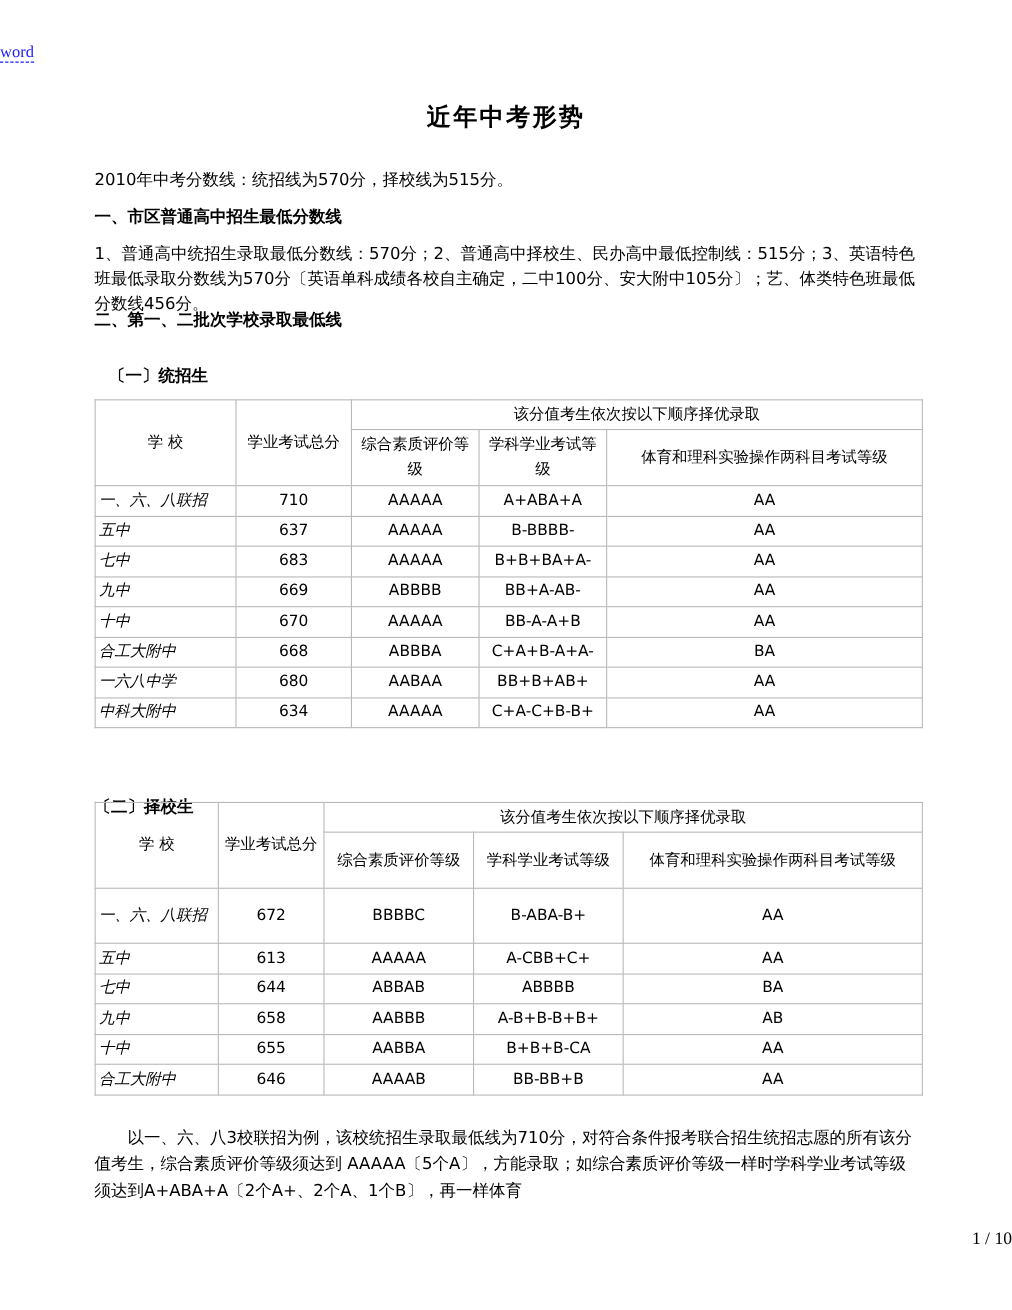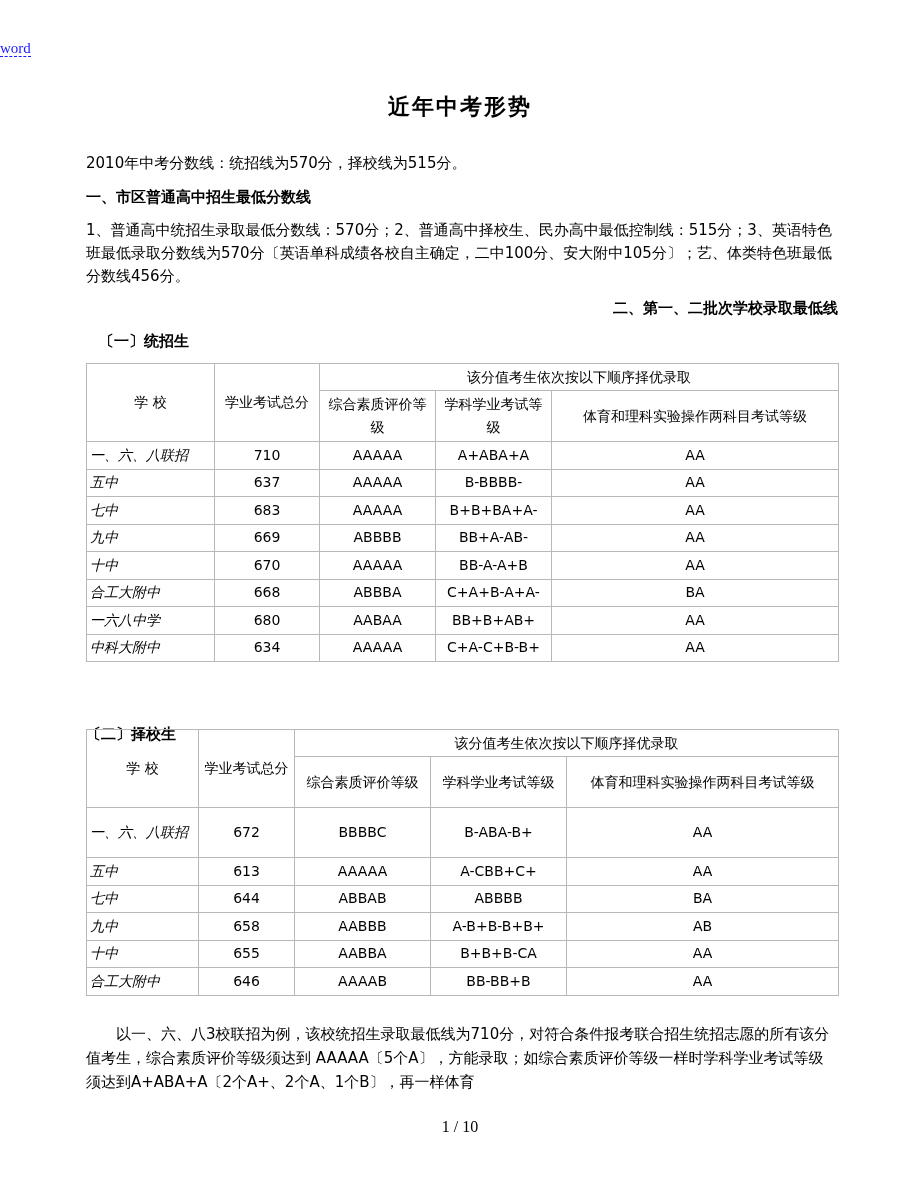--- a/index.html
+++ b/index.html
@@ -5,35 +5,35 @@
   html, body { margin:0; padding:0; background:#fff; }
   body { width:920px; height:1191px; position:relative; font-family:"DejaVu Sans", sans-serif; color:#000; overflow:hidden; }
   .header-link { position:absolute; top:40px; left:0; width:920px; text-align:left; font-family:"Liberation Serif", serif; font-size:15px; }
   .header-link a { color:#1a1aff; text-decoration:none; border-bottom:1px dashed #1a1aff; }
   .title { position:absolute; top:92px; left:0; width:920px; text-align:center; font-size:22px; font-weight:bold; letter-spacing:2px; }
   .p { position:absolute; left:86px; width:752px; font-size:15px; line-height:23px; }
   .h { font-weight:bold; }
   table { position:absolute; left:86px; border-collapse:collapse; font-size:14px; }
   td { border:1px solid #b8b8b8; text-align:center; padding:0 3px; line-height:23px; }
   td.school { text-align:left;font-style:italic; }
-  .footer { position:absolute; top:1118px; left:0; width:920px; text-align:center; font-family:"Liberation Serif", serif; font-size:16px; }
+  .footer { position:absolute; top:1118px; left:0; width:920px; text-align:right; font-family:"Liberation Serif", serif; font-size:16px; }
 </style>
 </head>
 <body>
 
 <div class="header-link">
   <a>word</a>
 </div>
 
 <div class="title">近年中考形势</div>
 
 <div class="p" style="top:152px;">2010年中考分数线：统招线为570分，择校线为515分。</div>
 <div class="p h" style="top:186px;">一、市区普通高中招生最低分数线</div>
 <div class="p" style="top:219px;">1、普通高中统招生录取最低分数线：570分；2、普通高中择校生、民办高中最低控制线：515分；3、英语特色班最低录取分数线为570分〔英语单科成绩各校自主确定，二中100分、安大附中105分〕；艺、体类特色班最低分数线456分。</div>
-<div class="p h" style="top:297px;text-align:right;">二、第一、二批次学校录取最低线</div>
+<div class="p h" style="top:279px;">二、第一、二批次学校录取最低线</div>
 <div class="p h" style="top:330px;margin-left:13px;">〔一〕统招生</div>
 
 <table id="t1" style="top:363px; width:753px;">
   <colgroup>
       <col style="width:128px">
       <col style="width:105px">
       <col style="width:116px">
       <col style="width:116px">
       <col>
     </colgroup>

